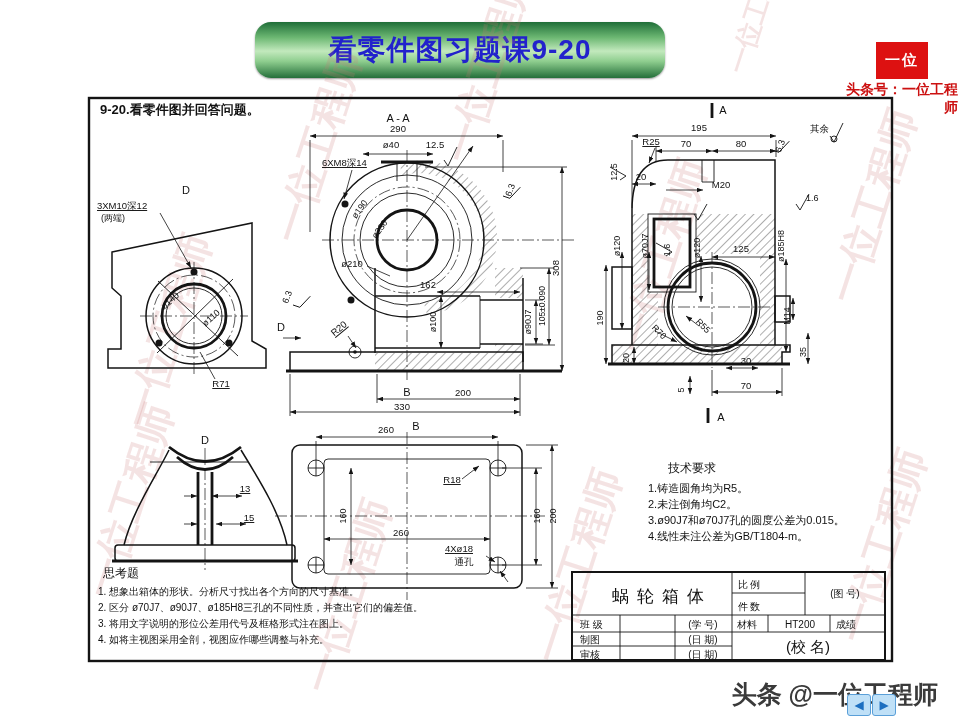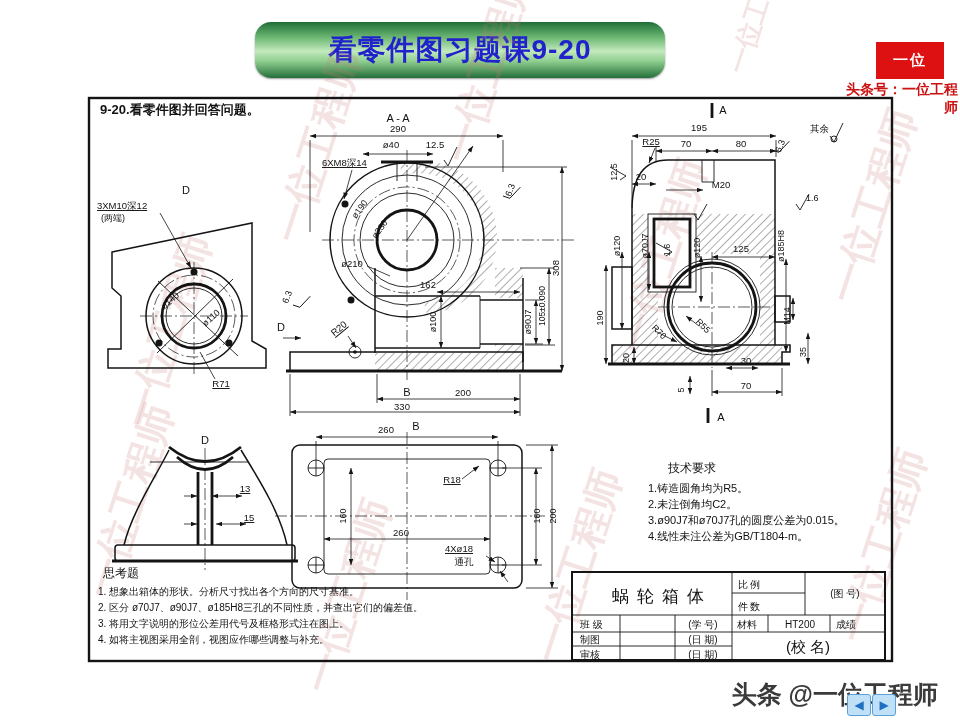--- a/index.html
+++ b/index.html
@@ -2,21 +2,21 @@
 <html><head>
 <meta charset="utf-8">
 <style>
   html,body{margin:0;padding:0;}
   body{width:960px;height:720px;position:relative;background:#ffffff;overflow:hidden;
        font-family:"Liberation Sans",sans-serif;}
   .banner{position:absolute;left:255px;top:22px;width:410px;height:56px;border-radius:16px;
           background:linear-gradient(180deg,#1f6e38 0%,#6db873 28%,#c2e9bd 52%,#8fce8f 70%,#246f3a 100%);
           box-shadow:0 1px 2px rgba(0,0,0,.4);display:flex;align-items:center;justify-content:center;}
   .banner span{color:#2222cc;font-size:28px;font-weight:bold;letter-spacing:1px;}
-  .logo{position:absolute;left:876px;top:42px;width:68px;height:37px;background:#dd1111;
+  .logo{position:absolute;left:876px;top:42px;width:52px;height:37px;background:#dd1111;
         display:flex;align-items:center;justify-content:center;}
   .logo span{color:#ffffff;font-size:15px;font-weight:bold;letter-spacing:2px;}
   .logo-cap{position:absolute;left:840px;top:81px;width:118px;text-align:right;color:#cc1111;
             font-size:14px;font-weight:bold;}
   .credit{position:absolute;left:0;top:678px;width:938px;text-align:right;color:#3a3a3a;
           font-size:25px;font-weight:bold;z-index:3;}
   .nav{position:absolute;left:846px;top:16px;z-index:4;}
   .nb{display:inline-block;width:22px;height:20px;line-height:20px;text-align:center;
       background:#bfe0f7;color:#1d6fc0;border:1px solid #5a9fd8;font-size:12px;margin-left:1px;
       border-radius:3px;}

